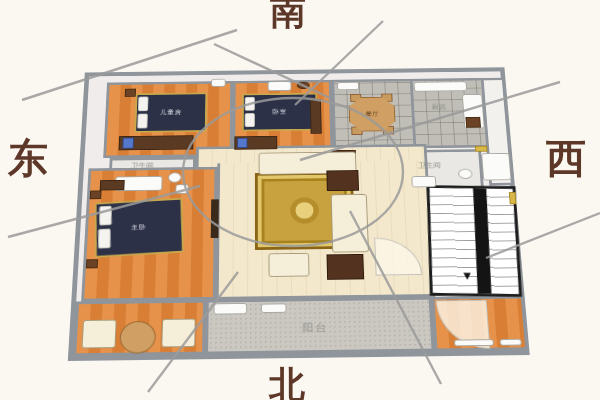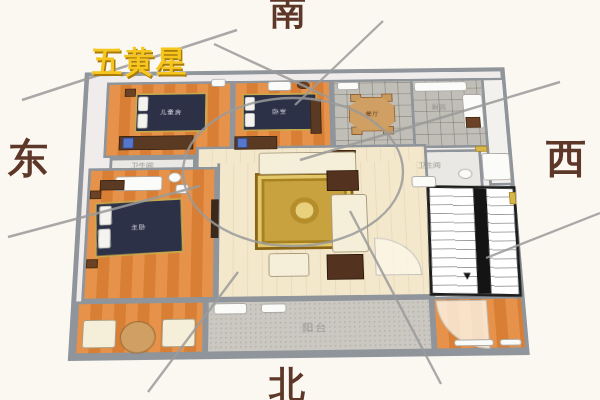--- a/index.html
+++ b/index.html
@@ -196,15 +196,14 @@
       <line x1="486" y1="258" x2="600" y2="213"></line>
       <line x1="214" y1="44" x2="330" y2="98"></line>
     </g>
   </svg>
 
   <div class="dir ns" style="left:270px;top:-7px;">南</div>
   <div class="dir ns" style="left:269px;top:366px;">北</div>
   <div class="dir ew" style="left:8px;top:138px;">东</div>
   <div class="dir ew" style="left:546px;top:138px;">西</div>
 
-  <div class="star">五黄星</div>
 
 </div>
 
 </body></html>

